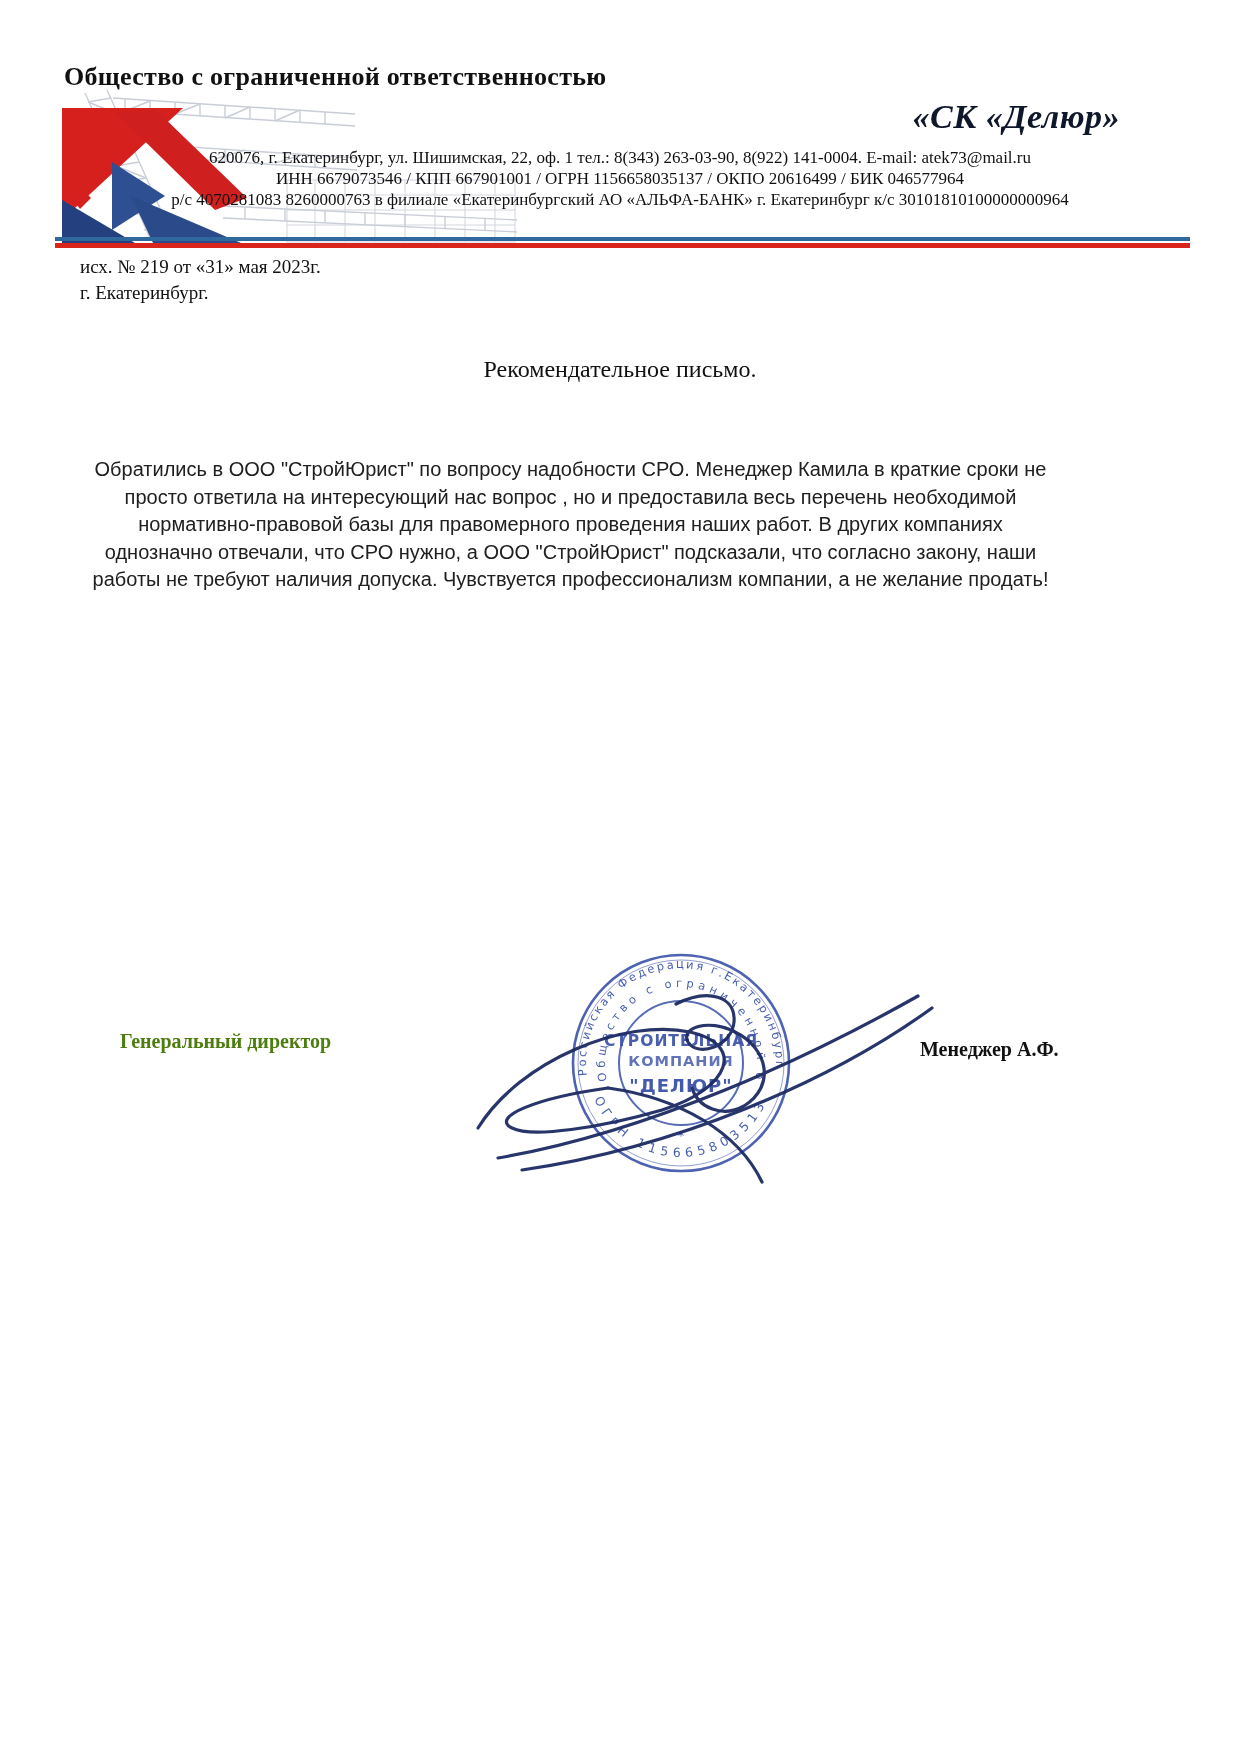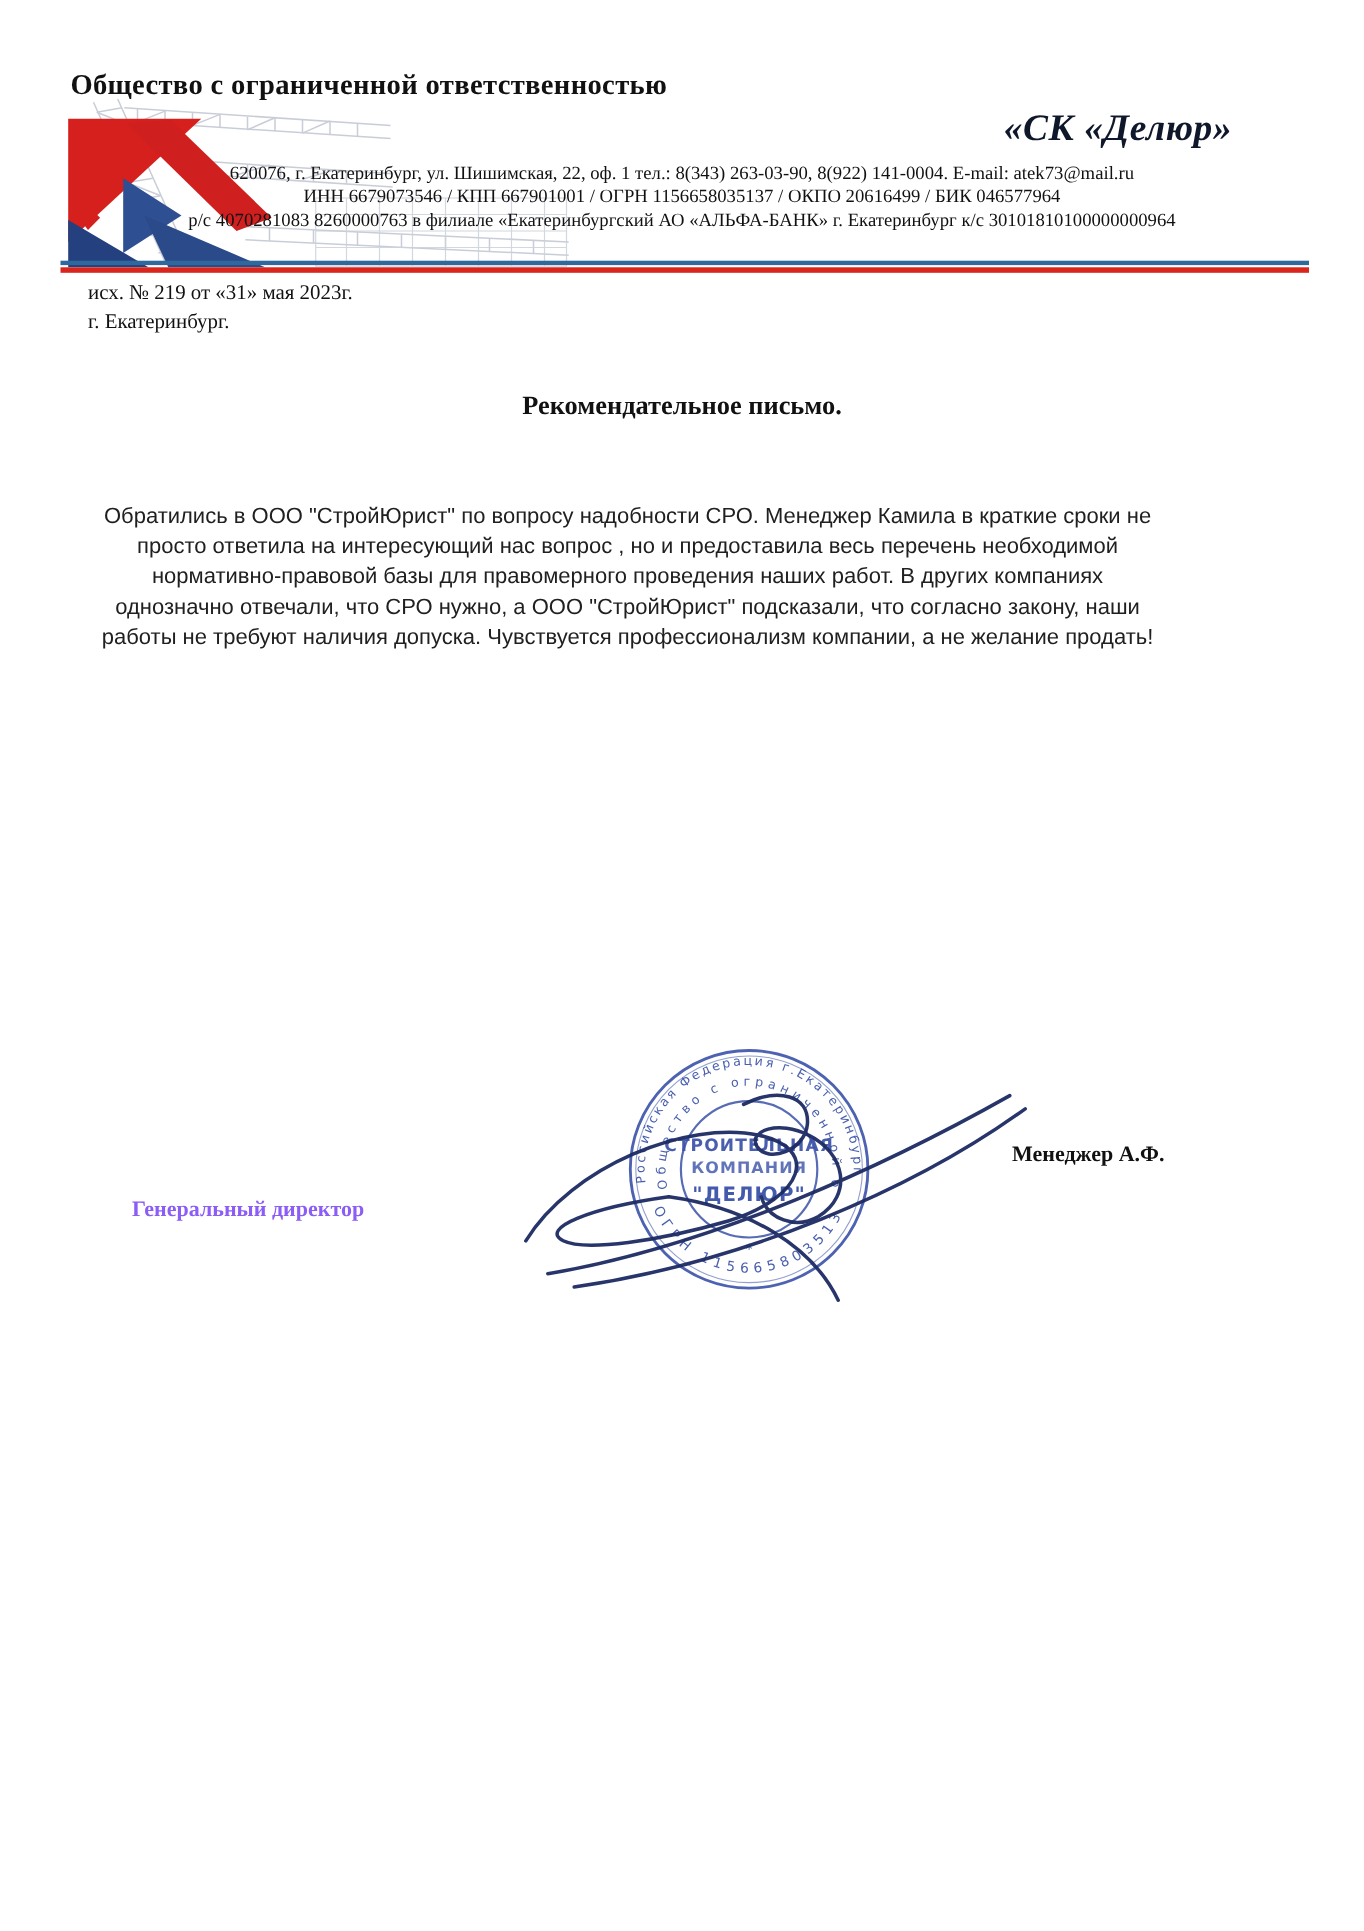--- a/index.html
+++ b/index.html
@@ -27,33 +27,33 @@
     position:absolute;left:150px;top:147px;width:940px;
     text-align:center;font-size:17px;line-height:21px;color:#111;
   }
   .contact-line{white-space:nowrap;}
   .email{color:#111;cursor:pointer;}
   .sep-blue{position:absolute;left:55px;top:237px;width:1135px;height:4px;background:#2e689c;}
   .sep-red{position:absolute;left:55px;top:243px;width:1135px;height:5px;background:#da251c;}
   .ref-block{position:absolute;left:80px;top:254px;font-size:19px;line-height:26px;color:#111;}
   .title{
     position:absolute;left:0;top:356px;width:1240px;margin:0;
-    text-align:center;font-size:24px;font-weight:bold;color:#111;
+    text-align:center;font-size:24px;font-weight:normal;color:#111;
   }
   .body-text{
     position:absolute;left:88px;top:456px;width:965px;margin:0;
     font-family:"Liberation Sans","DejaVu Sans",sans-serif;
     font-size:20px;line-height:27.5px;text-align:center;color:#202020;
   }
   .closing{
     position:absolute;left:88px;top:660px;width:965px;margin:0;
     font-family:"Liberation Sans","DejaVu Sans",sans-serif;
     font-size:20px;text-align:center;color:#202020;
   }
-  .sig-position{position:absolute;left:120px;top:1088px;font-size:20px;font-weight:bold;color:#8b5cf6;}
+  .sig-position{position:absolute;left:120px;top:1030px;font-size:20px;font-weight:bold;color:#4d7c0f;}
   .sig-name{position:absolute;left:920px;top:1038px;font-size:20px;font-weight:bold;color:#111;}
   .stamp-sig{position:absolute;left:440px;top:940px;}
   .stamp-text{font-family:"DejaVu Sans",sans-serif;}
 </style>
 </head>
 <body>
 
 <div class="page">
 
   <div class="org-type">Общество с ограниченной ответственностью</div>

